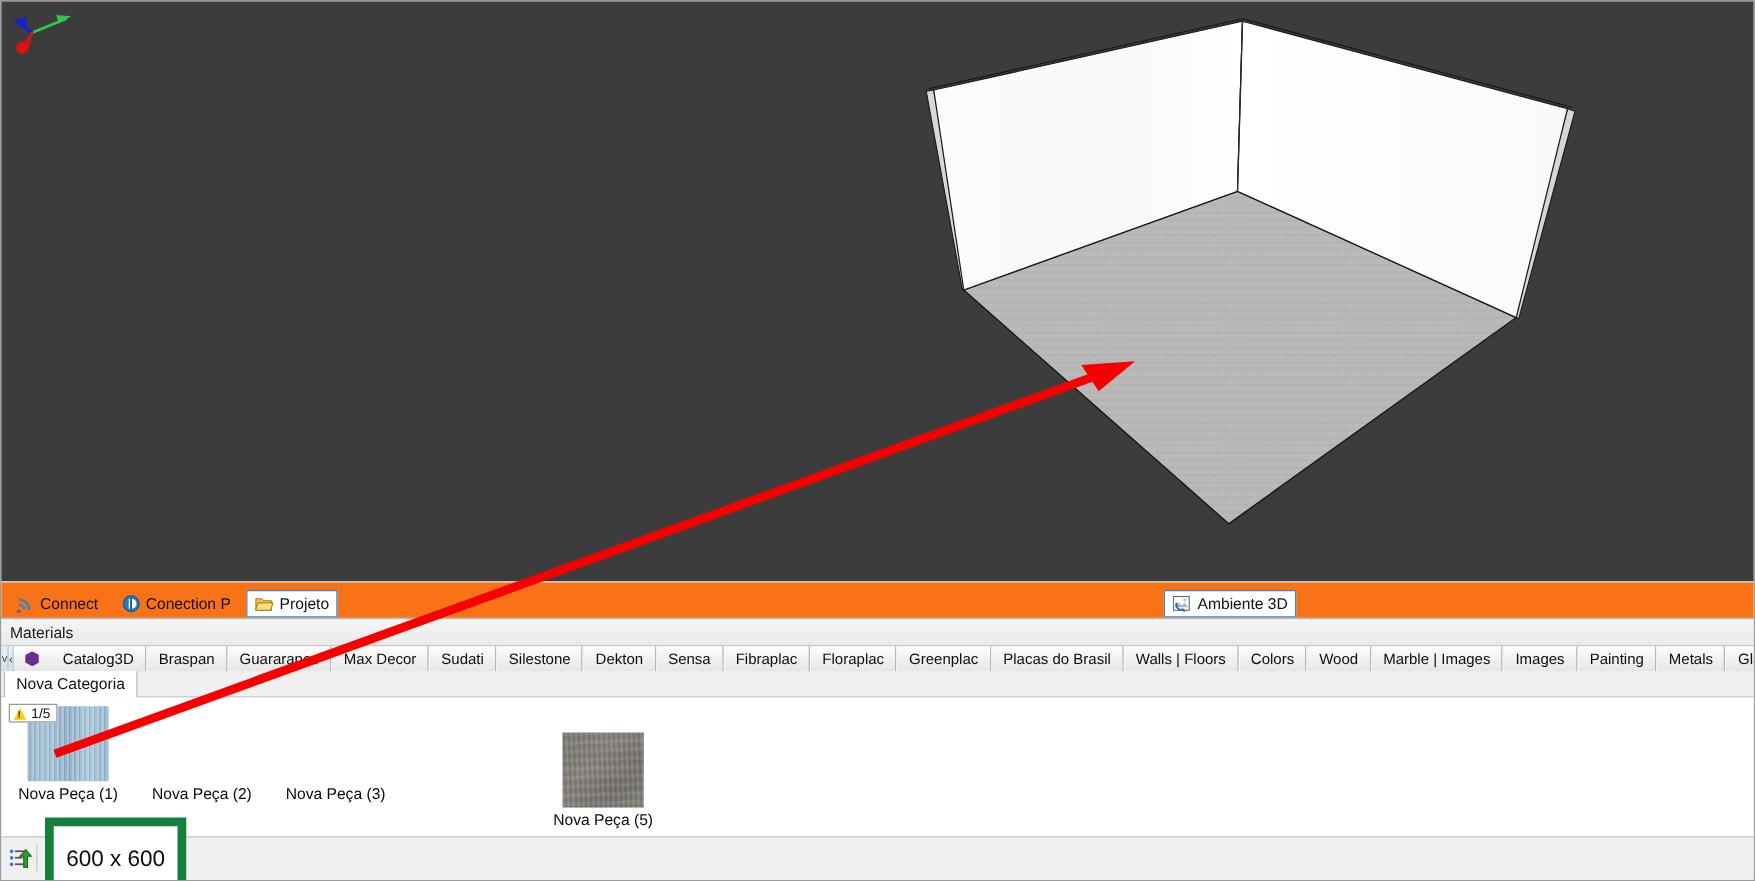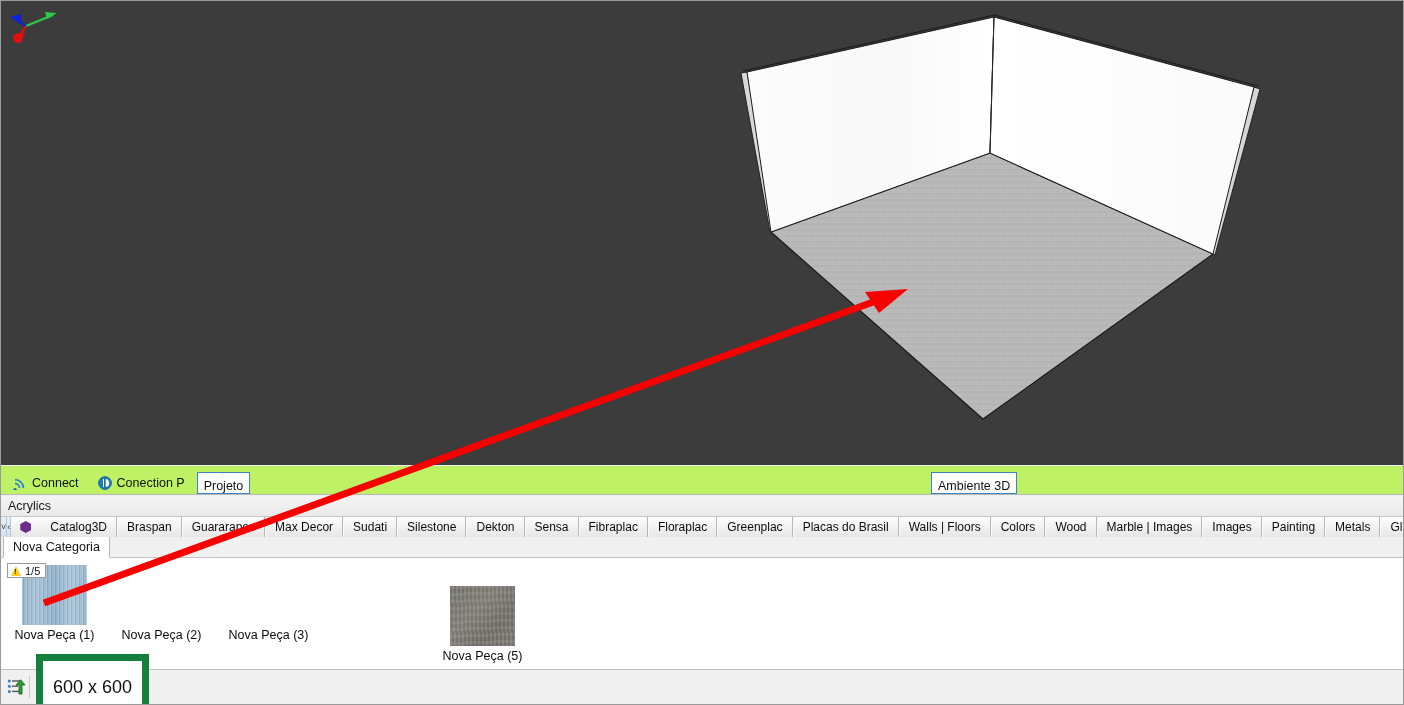--- a/index.html
+++ b/index.html
@@ -28,39 +28,38 @@
   #viewport svg { position: absolute; left: 0; top: 0; }
 
   
   #gizmo { position: absolute; left: 0px; top: 415px; width: 80px; height: 48px; }
 
   
   #toolbar {
     position: absolute;
     left: 0; top: 465px;
     width: 1402px; height: 29px;
-    background: #bef264;
+    background: #f97316;
     border-bottom: 1px solid #b8b8b8;
     display: flex;
     align-items: flex-end;
   }
   .tool-tab {
     display: flex; align-items: center; gap: 5px;
     height: 23px; padding: 0 7px;
     margin-left: 5px;
     font-size: 12.5px; color: #101010;
     white-space: nowrap;
     cursor: default;
   }
   .tool-tab.active {
     border: 1px solid #3d83c8;
     background: #ffffff;
     height: 22px;
     padding: 0 6px;
-    flex-direction: column;
   }
   #toolbar-right {
     position: absolute;
     left: 925px; bottom: 0;
   }
 
   
   #materials-title {
     position: absolute;
     left: 0; top: 495px;
@@ -317,21 +316,21 @@
           <rect x="0.8" y="1.2" width="12.6" height="11" fill="#ffffff" stroke="#6b6b6b" stroke-width="0.9"></rect>
           <path d="M1.4 9.8 l3.4-4 2.6 2.7 2.2-2.4 3.2 3.7 z" fill="#9fb8cc"></path>
           <circle cx="9.8" cy="4" r="1.4" fill="#b9cddd"></circle>
           <path d="M3.4 6.2 a3.8 3.8 0 0 0 4.8 5.2 l1.7 1.8" fill="none" stroke="#2d6da6" stroke-width="1.5"></path>
         </svg>
         <span>Ambiente 3D</span>
       </div>
     </div>
   </div>
 
-  <div id="materials-title">Acrylics</div>
+  <div id="materials-title">Materials</div>
 
   <div id="catalog-row">
     <div class="nav-btn">˅</div>
     <div class="nav-btn">‹</div>
 
     <div class="cat-tab first">
       <span class="hexicon"></span>
       <span>Catalog3D</span>
     </div>
     <div class="cat-tab">

